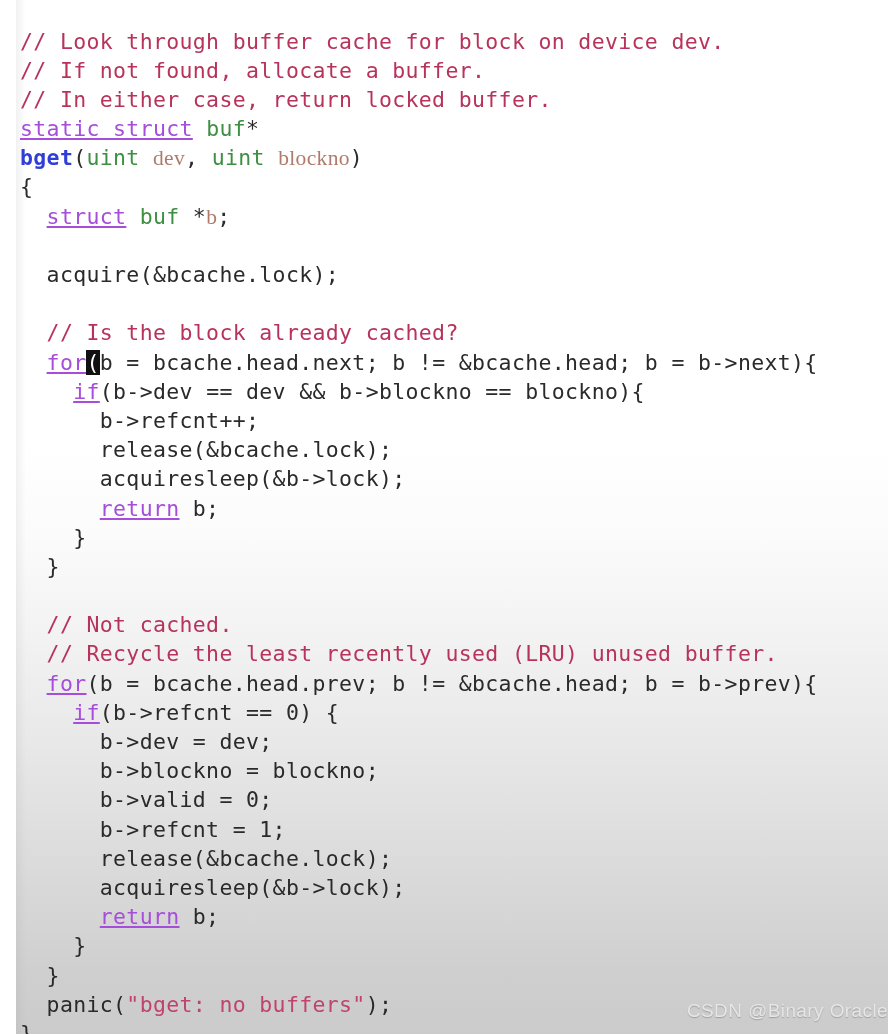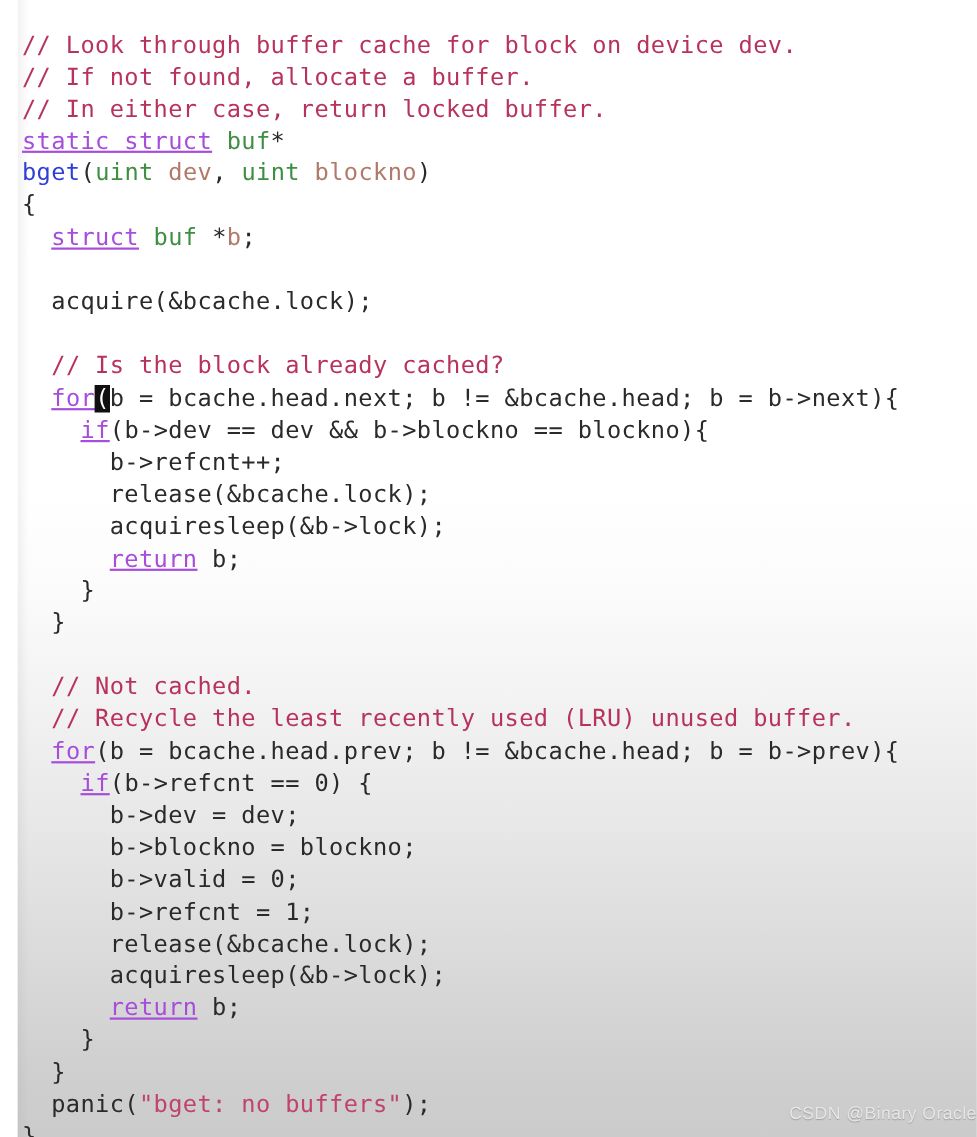--- a/index.html
+++ b/index.html
@@ -58,36 +58,36 @@
   }
   .code-line {
     height: 29.2px;
     white-space: pre;
   }
 
   
   .tok-comment  { color: #b8335c; }
   .tok-keyword  { color: #a64ddb; text-decoration: underline; }
   .tok-type     { color: #3f8f43; }
-  .tok-function { color: #2e3ed6; }
-  .tok-param    { color: #b07a6a; }
+  .tok-function { color: #2e3ed6; font-weight: bold; }
+  .tok-param    { color: #b07a6a; font-family: Liberation Serif, serif; }
   .tok-string   { color: #c0436b; }
   .tok-plain    { color: #2a2a2a; }
   .tok-number   { color: #2a2a2a; }
   .tok-cursor   {
     background: #101010;
     color: #ffffff;
   }
 
   #watermark {
     position: absolute;
     right: 16px;
     bottom: 12px;
     font-family: "Liberation Sans", sans-serif;
-    font-size: 16px;
+    font-size: 19px;
     color: #e6e6e6;
     text-shadow: 0 1px 1px rgba(120,120,120,0.55);
     letter-spacing: 0.4px;
     user-select: none;
     pointer-events: none;
   }
 </style>
 </head>
 <body>
 

